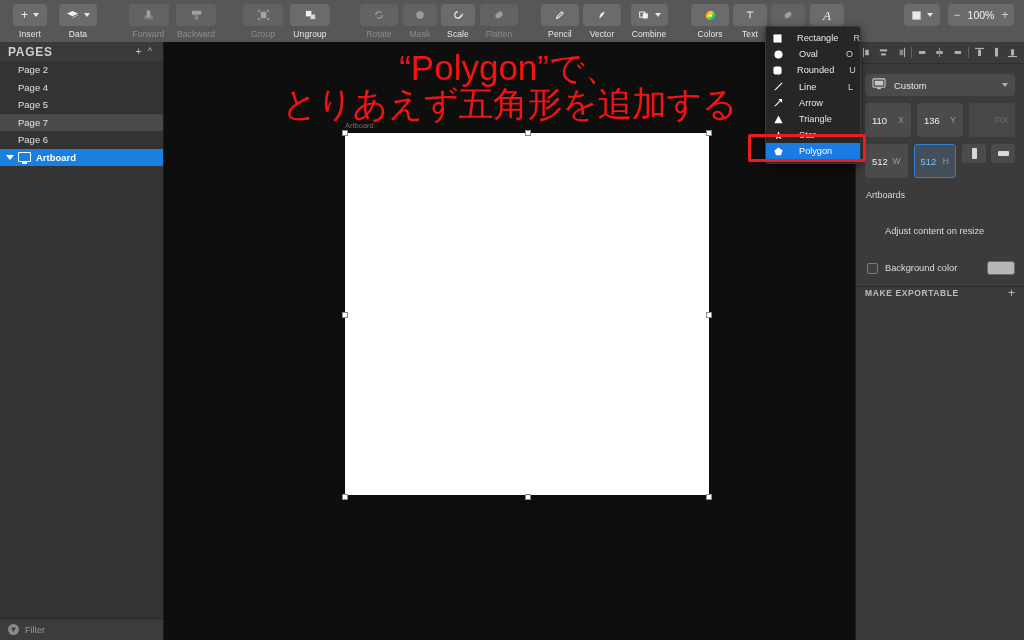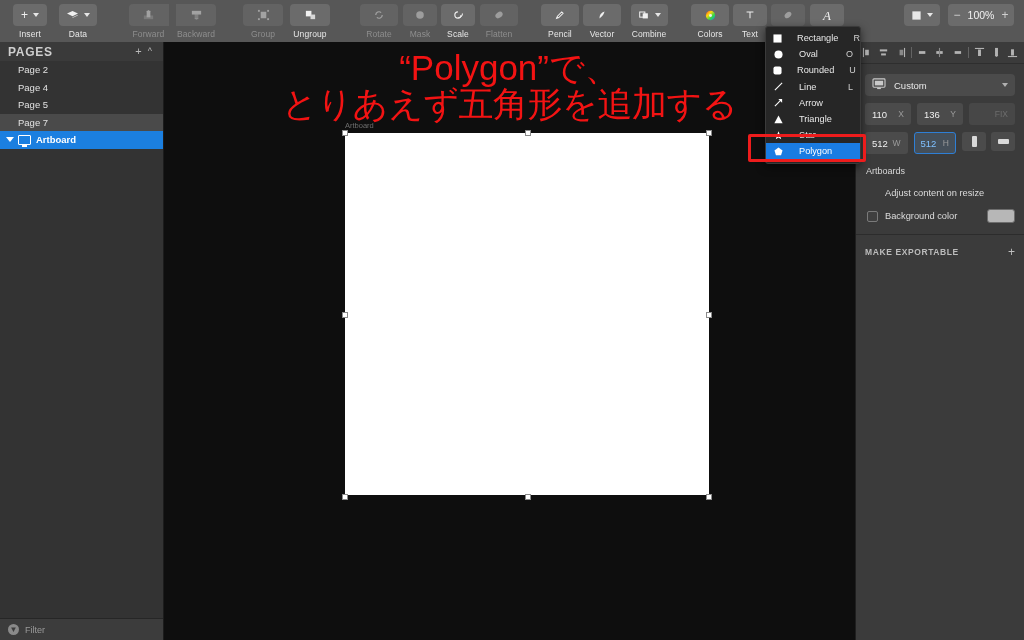--- a/index.html
+++ b/index.html
@@ -148,45 +148,45 @@
   .vdiv{width:1px;height:11px;background:#636363;}
   .insp-body{padding:10px 9px 0 9px;}
   .preset{
     height:22px;background:#4b4b4b;border-radius:4px;display:flex;align-items:center;
     padding:0 7px;gap:8px;box-sizing:border-box;
   }
   .preset-name{font-size:9.5px;color:#e8e8e8;flex:1;}
   .fieldrow{display:flex;gap:6px;margin-top:7px;}
   .field{
     height:19px;background:#4b4b4b;border-radius:3px;flex:1;
-    display:flex;align-items:center;padding:10px 6px;box-sizing:border-box;
+    display:flex;align-items:center;padding:16px 6px;box-sizing:border-box;
     border:1px solid transparent;
   }
   .field.focus{border:1.5px solid #2e7fd6;background:#454f59;}
   .field.disabled{background:#474747;}
   .f-val{font-size:9.5px;color:#efefef;flex:1;}
   .field.focus .f-val{color:#7fc0ff;}
   .f-unit{font-size:8.5px;color:#9b9b9b;}
   .field.disabled .f-val{color:#6d6d6d;}
   .minibtns{display:flex;gap:5px;}
   .minibtn{
     width:24px;height:19px;background:#4b4b4b;border-radius:3px;
     display:flex;align-items:center;justify-content:center;
   }
   .mb-bar{width:5px;height:11px;background:#d9d9d9;border-radius:1px;}
   .mb-bar.h{width:11px;height:5px;}
   .sec-title{
     font-size:9px;color:#d8d8d8;margin-top:12px;margin-left:1px;
   }
-  .checkrow{display:flex;align-items:center;gap:7px;margin-top:11px;margin-left:2px;}
+  .checkrow{display:flex;align-items:center;gap:7px;margin-top:25px;margin-left:2px;}
   .chk{width:9px;height:9px;border:1px solid #7a7a7a;border-radius:2px;background:#3f3f3f;}
   .chk-label{font-size:9.3px;color:#dcdcdc;flex:1;}
   .swatch{width:28px;height:14px;border-radius:3px;background:#b7b7b7;border:1px solid #6d6d6d;box-sizing:border-box;}
   .divider{height:1px;background:#2c2c2c;margin:11px -9px 0 -9px;}
-  .exportrow{display:flex;align-items:center;margin-top:11px;}
+  .exportrow{display:flex;align-items:center;margin-top:0;}
   .export-label{font-size:8.5px;letter-spacing:.6px;color:#bcbcbc;flex:1;font-weight:bold;}
   .plus{color:#bfbfbf;font-size:12px;line-height:1;}
 </style>
 </head>
 <body>
 
 <div class="app">
 
   <div class="toolbar">
 
@@ -402,20 +402,23 @@
         </div>
       <div class="page-row">
           <span>Page 4</span>
         </div>
       <div class="page-row">
           <span>Page 5</span>
         </div>
       <div class="page-row hover">
           <span>Page 7</span>
         </div>
+      <div class="page-row">
+          <span>Page 6</span>
+        </div>
     </div>
 
     <div class="page-row selected">
       <span class="disc-tri"></span>
       <span class="mini-screen"></span>
       <span>Artboard</span>
     </div>
 
     <div class="filterbar">
       <span class="filter-circle">

